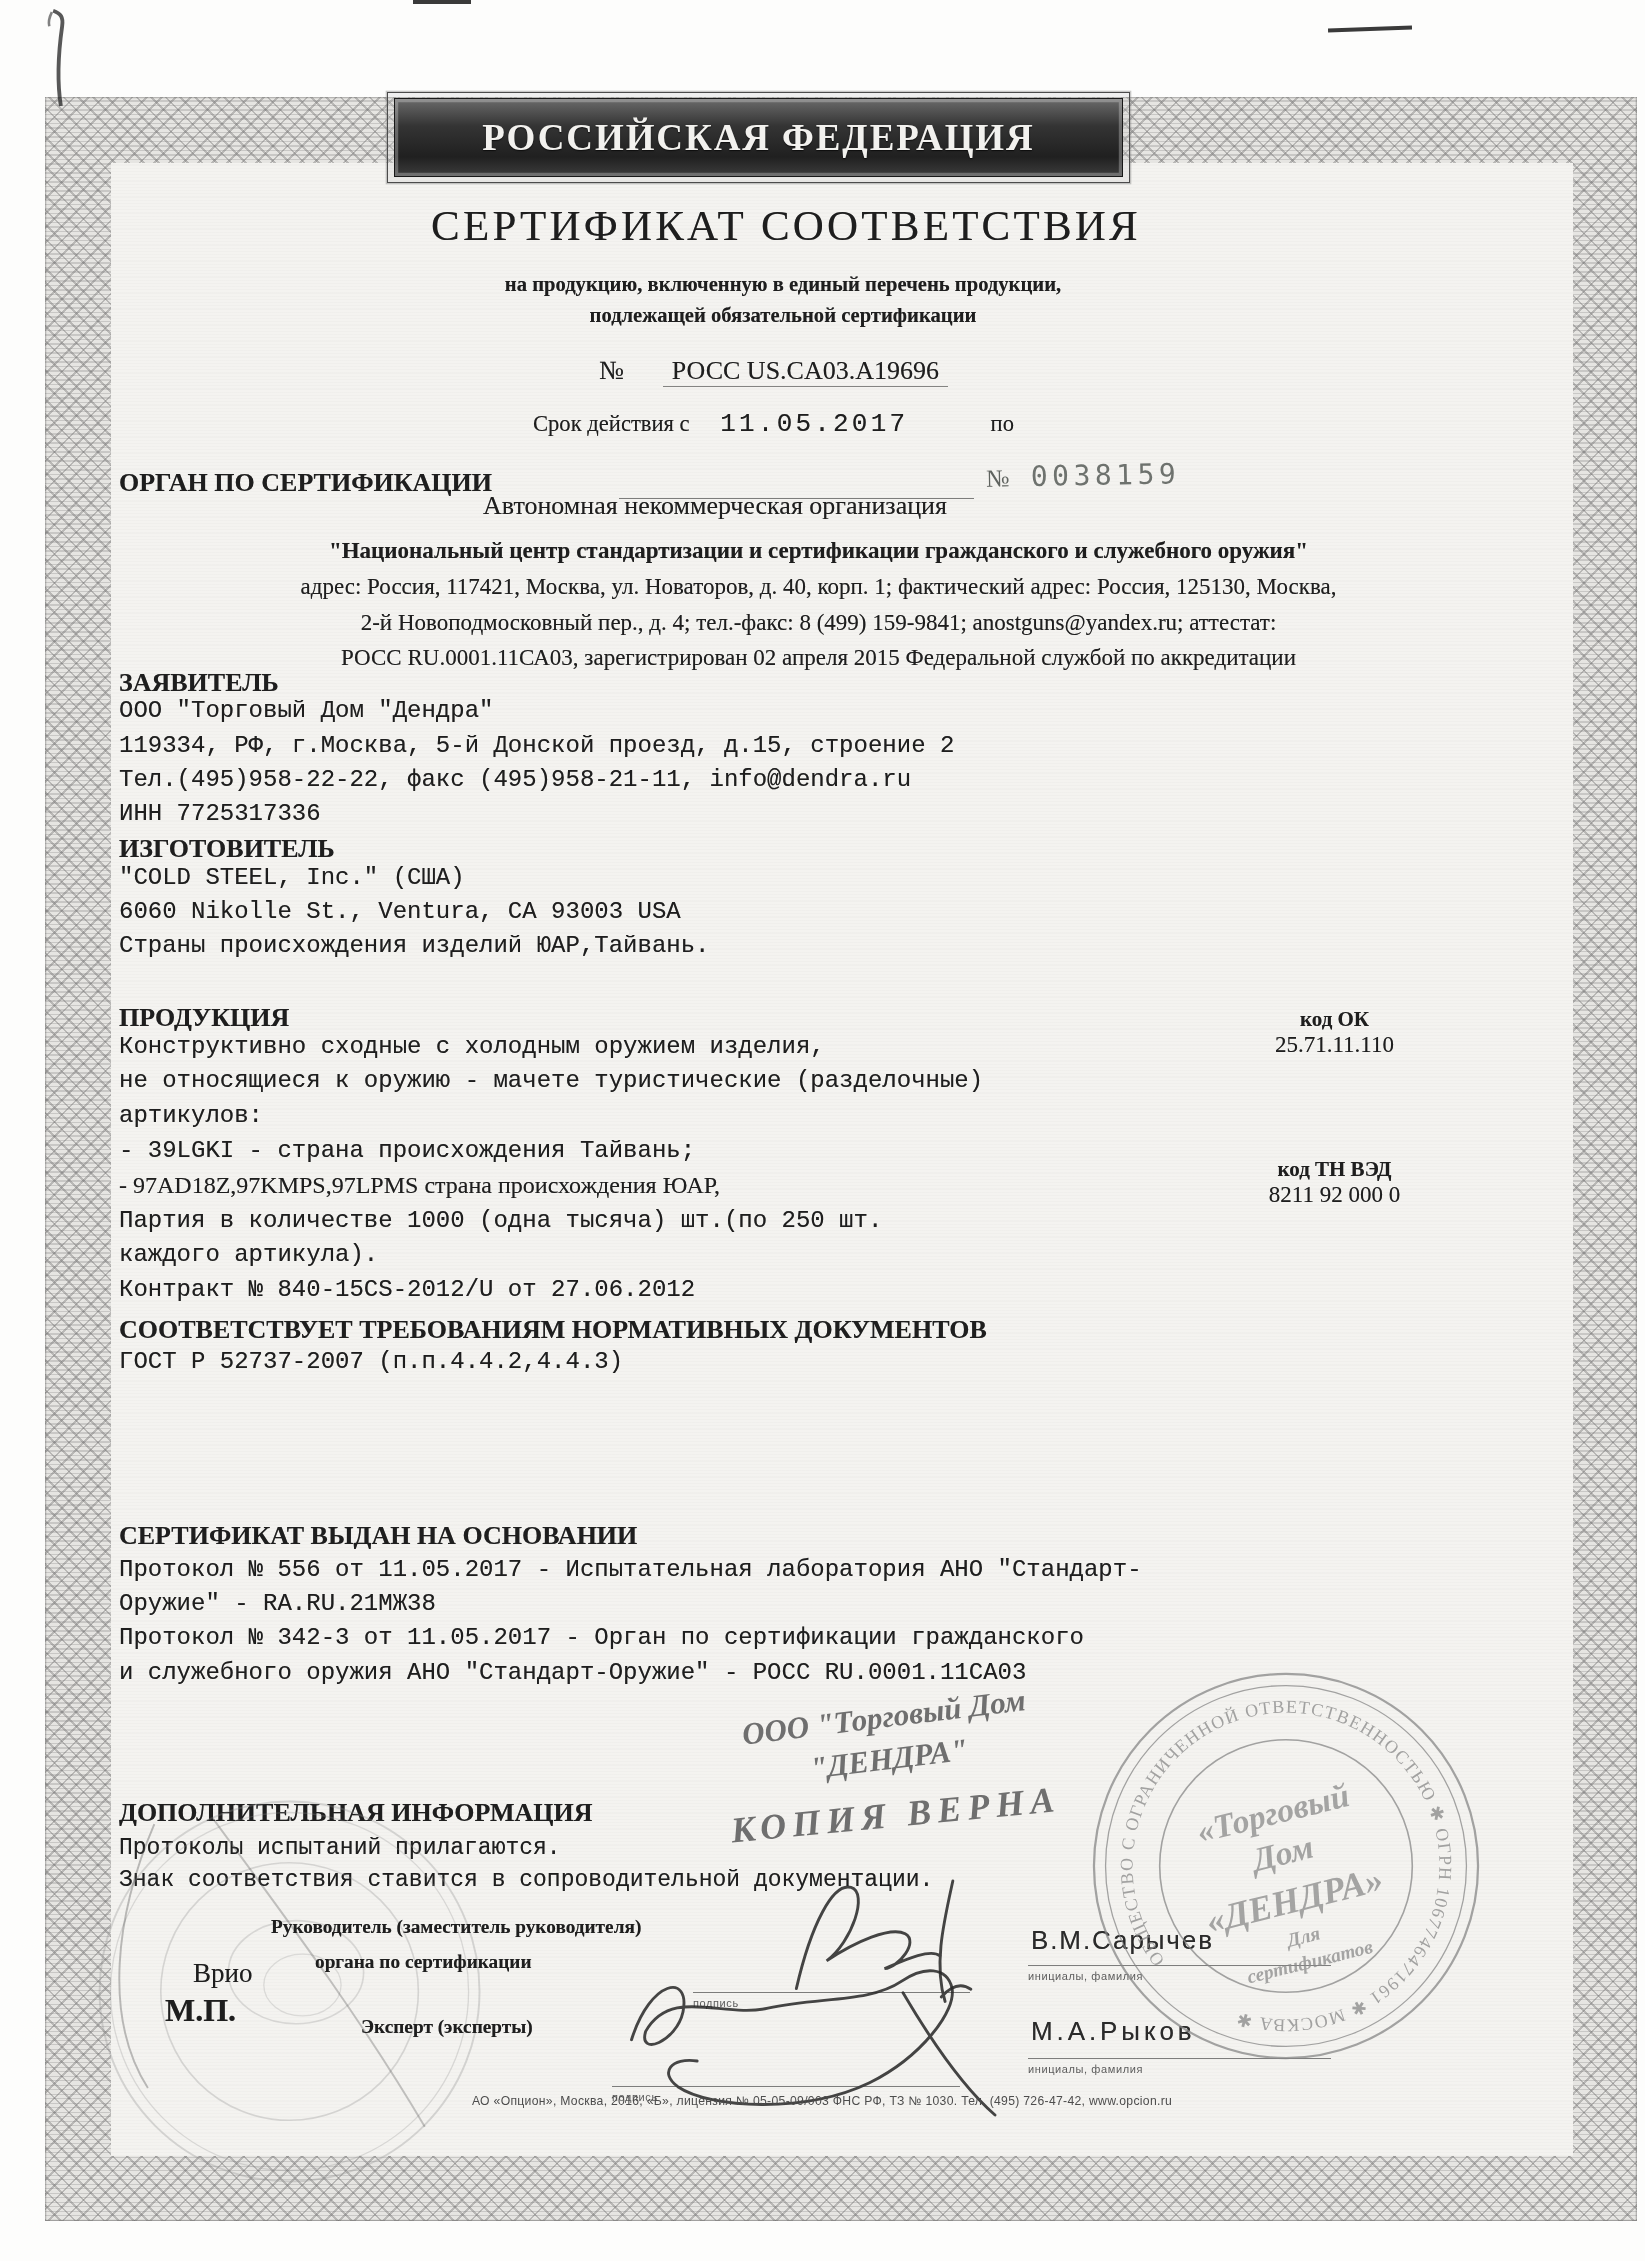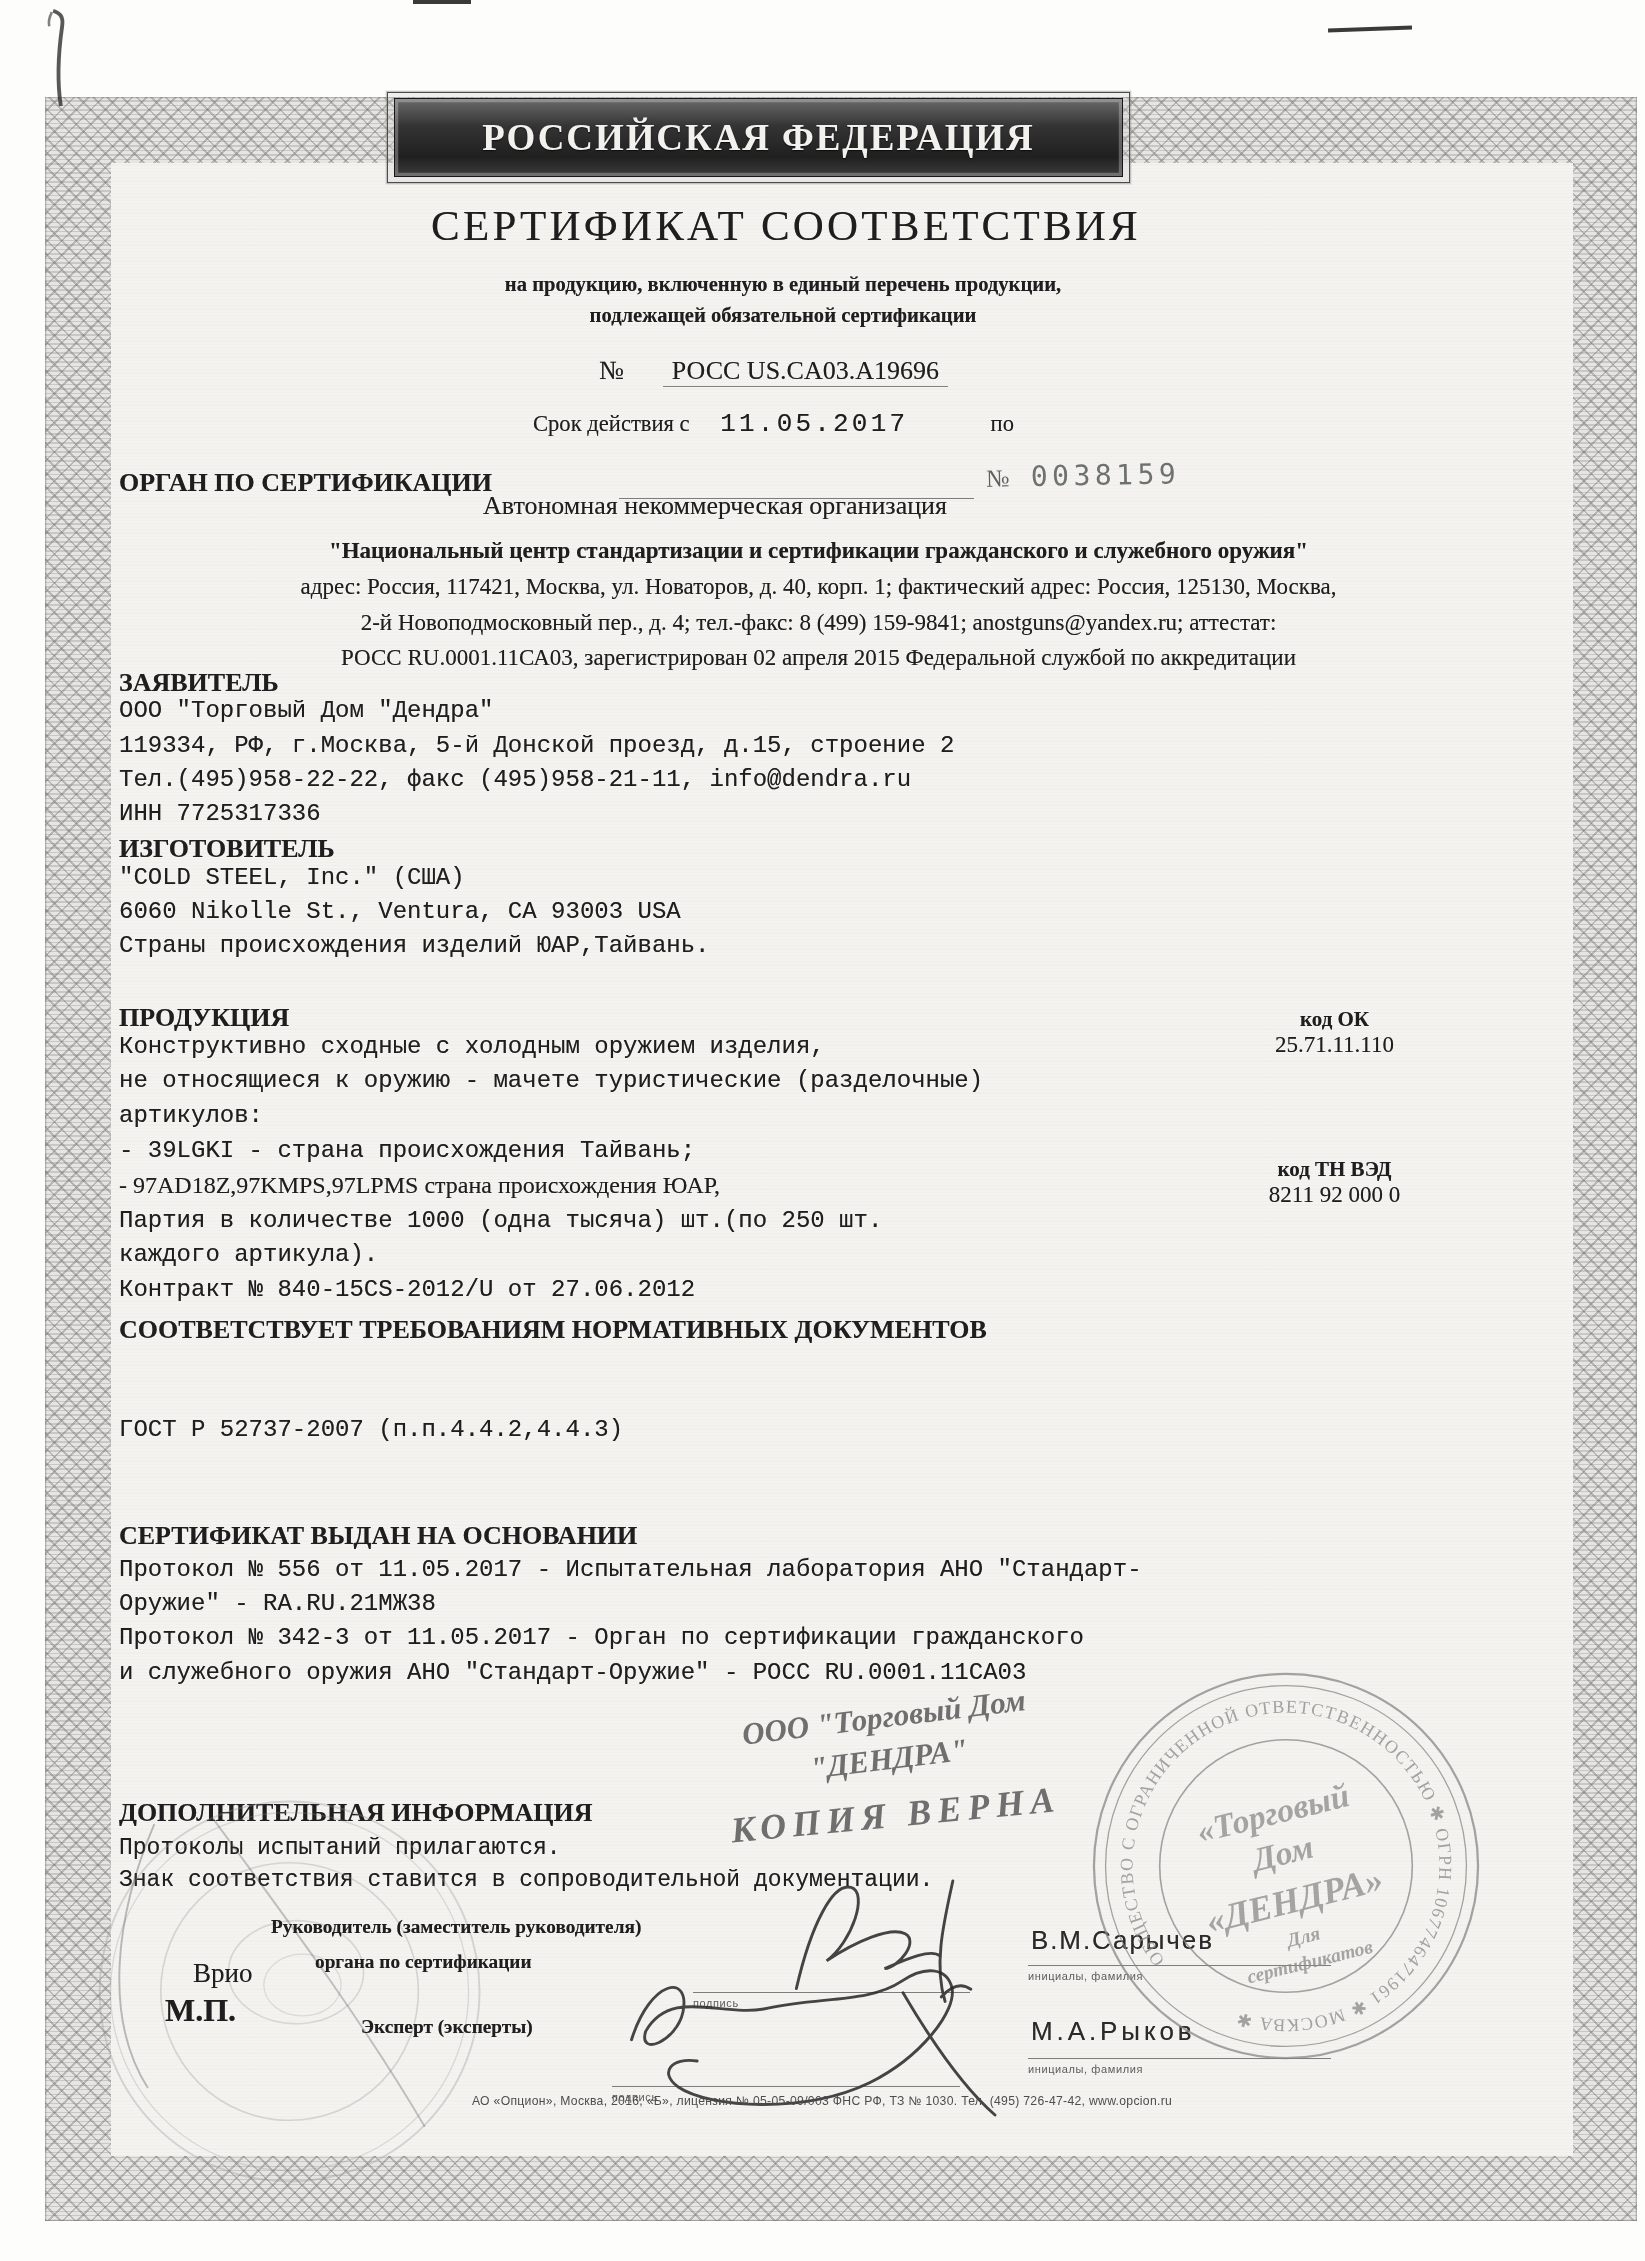--- a/index.html
+++ b/index.html
@@ -124,21 +124,21 @@
   <div class="abs tw scanink" style="left:119px;top:1207px;">Партия в количестве 1000 (одна тысяча) шт.(по 250 шт.</div>
   <div class="abs tw scanink" style="left:119px;top:1241px;">каждого артикула).</div>
   <div class="abs tw scanink" style="left:119px;top:1276px;">Контракт № 840-15CS-2012/U от 27.06.2012</div>
 
   <div class="abs codes scanink" style="left:1154px;top:1119px;">
     <div class="lbl">код ТН ВЭД</div>
     <div class="val">8211 92 000 0</div>
   </div>
 
   <div class="abs h-section scanink" style="left:119px;top:1315px;">СООТВЕТСТВУЕТ ТРЕБОВАНИЯМ НОРМАТИВНЫХ ДОКУМЕНТОВ</div>
-  <div class="abs tw scanink" style="left:119px;top:1416px;">ГОСТ Р 52737-2007 (п.п.4.4.2,4.4.3)</div>
+  <div class="abs tw scanink" style="left:119px;top:1348px;">ГОСТ Р 52737-2007 (п.п.4.4.2,4.4.3)</div>
 
   <div class="abs h-section scanink" style="left:119px;top:1521px;">СЕРТИФИКАТ ВЫДАН НА ОСНОВАНИИ</div>
   <div class="abs tw scanink" style="left:119px;top:1556px;">Протокол № 556 от 11.05.2017 - Испытательная лаборатория АНО "Стандарт-</div>
   <div class="abs tw scanink" style="left:119px;top:1590px;">Оружие" - RA.RU.21МЖ38</div>
   <div class="abs tw scanink" style="left:119px;top:1624px;">Протокол № 342-3 от 11.05.2017 - Орган по сертификации гражданского</div>
   <div class="abs tw scanink" style="left:119px;top:1659px;">и служебного оружия АНО "Стандарт-Оружие" - РОСС RU.0001.11СА03</div>
 
   <div class="abs copy-stamp" style="left:645px;top:1699px;width:490px;">
     <div class="l1">ООО "Торговый Дом</div>
     <div class="l2">"ДЕНДРА"</div>

